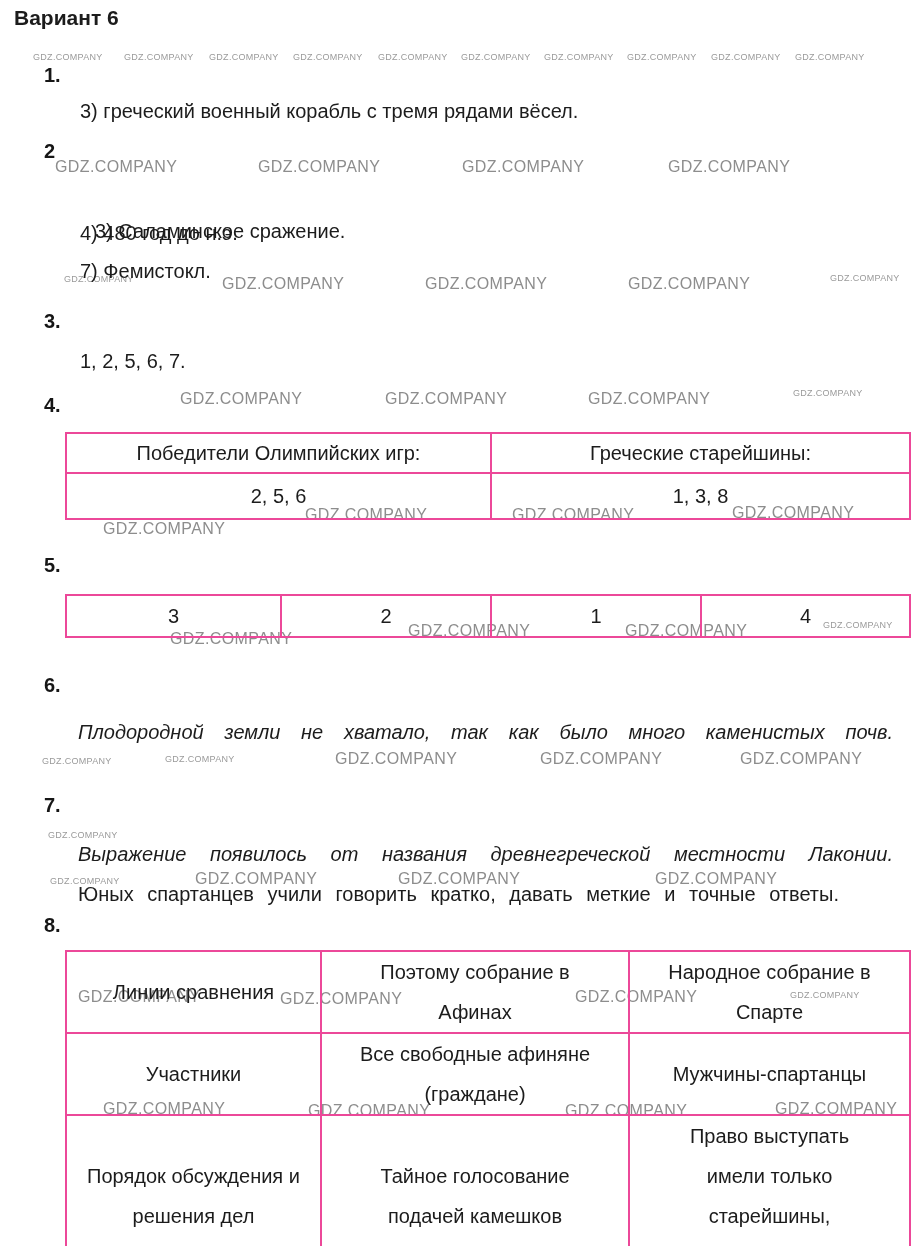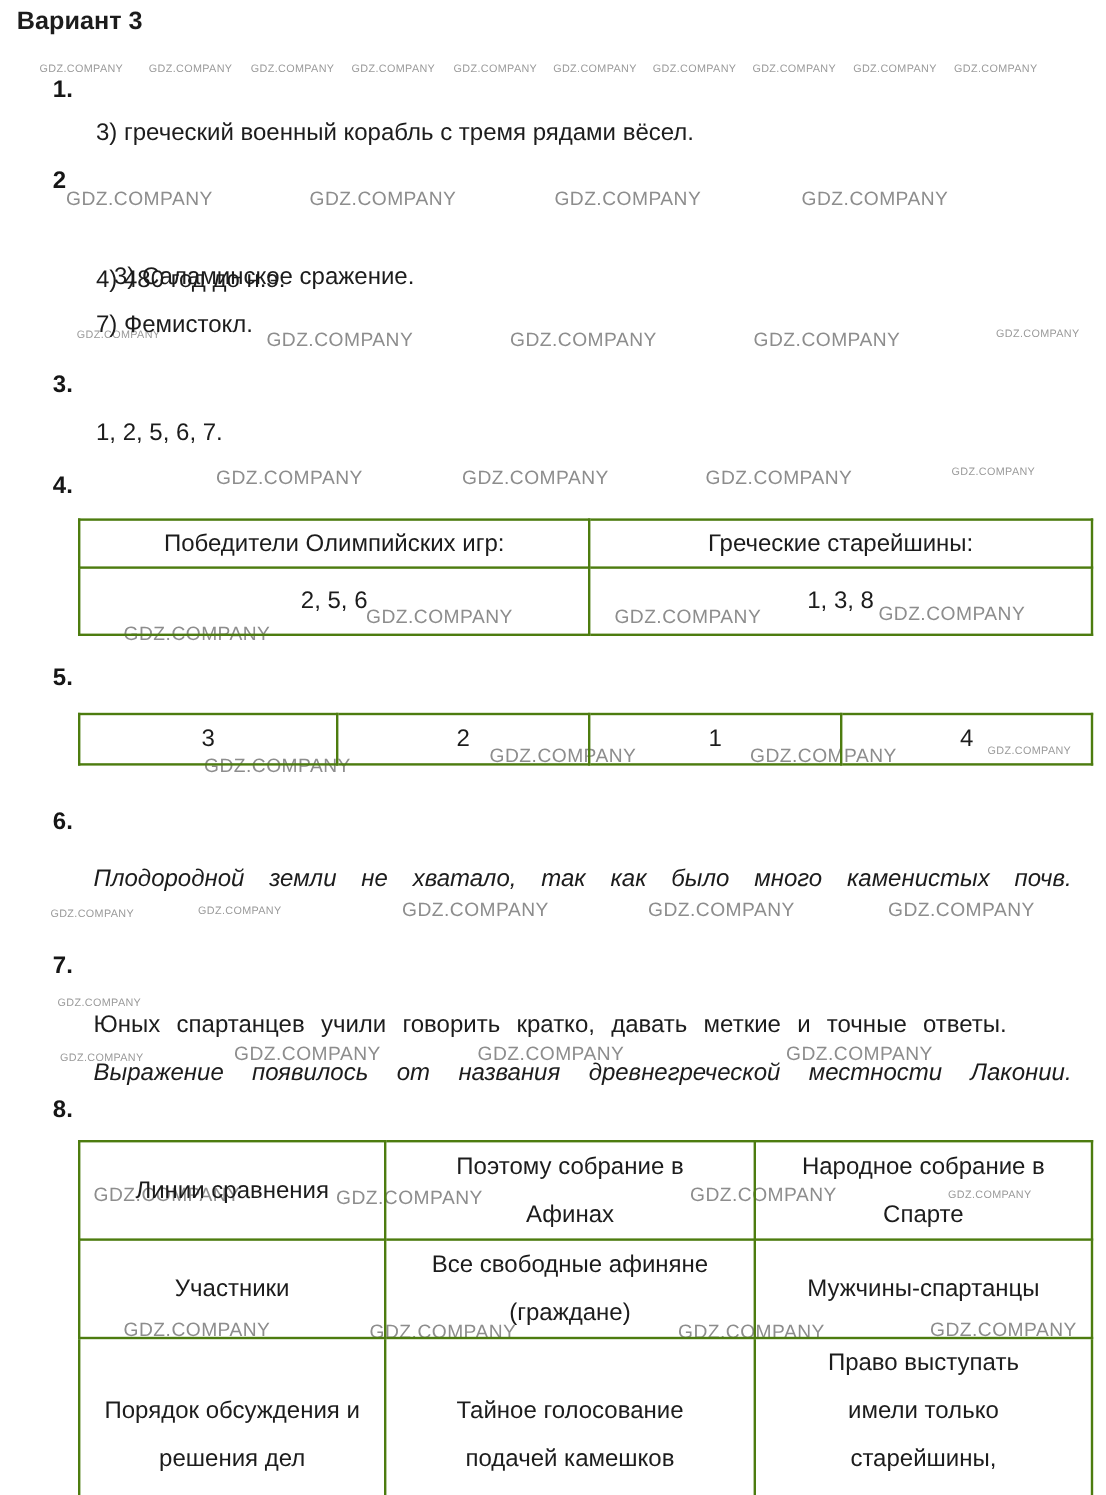--- a/index.html
+++ b/index.html
@@ -17,21 +17,21 @@
   .stretch { text-align:justify; text-align-last:justify;font-style:italic; }
   .spread { word-spacing:8px; }
   
   #wm-layer { position:absolute; inset:0; z-index:1; pointer-events:none;margin-top:12px; }
   .wm { position:absolute; white-space:nowrap; font-family:"Liberation Sans", sans-serif; }
   .wm-md { font-size:16px; color:#8d8d8d; letter-spacing:0.4px; }
   .wm-sm { font-size:9px; color:#9a9a9a; letter-spacing:0.3px; }
   
   table { border-collapse:collapse; table-layout:fixed; background:transparent; }
   td {
-    border:2px solid #4d7c0f; font-size:20px; text-align:center;
+    border:2px solid #ec4899; font-size:20px; text-align:center;
     vertical-align:middle; font-weight:400; line-height:40px;
   }
   .t4 td { line-height:24px; }
   .t8 td { padding:0 15px; }
   .t8 .c2, .t8 .c3 { padding:0 30px; }
 </style>
 </head>
 <body>
 
 <div id="wm-layer">
@@ -81,21 +81,21 @@
     <span class="wm wm-md" style="left: 575px; top: 976px;">GDZ.COMPANY</span>
     <span class="wm wm-sm" style="left: 790px; top: 978px;">GDZ.COMPANY</span>
     <span class="wm wm-md" style="left: 103px; top: 1088px;">GDZ.COMPANY</span>
     <span class="wm wm-md" style="left: 308px; top: 1090px;">GDZ.COMPANY</span>
     <span class="wm wm-md" style="left: 565px; top: 1090px;">GDZ.COMPANY</span>
     <span class="wm wm-md" style="left: 775px; top: 1088px;">GDZ.COMPANY</span>
   </div>
 
 <div class="content">
 
-  <div class="abs" style="left:14px; top:6px; font-weight:700; font-size:21px;">Вариант 3</div>
+  <div class="abs" style="left:14px; top:6px; font-weight:700; font-size:21px;">Вариант 6</div>
 
   <div class="abs num" style="left:44px; top:64px;">1.</div>
   <div class="abs body-line" style="left:80px; top:100px;">3) греческий военный корабль с тремя рядами вёсел.</div>
 
   <div class="abs num" style="left:44px; top:140px;">2</div>
   <div class="abs body-line" style="left:95px; top:184px;margin-top:36px;">3) Саламинское сражение.</div>
   <div class="abs body-line" style="left:80px; top:222px;">4) 480 год до н.э.</div>
   <div class="abs body-line" style="left:80px; top:260px;">7) Фемистокл.</div>
 
   <div class="abs num" style="left:44px; top:310px;">3.</div>
@@ -105,21 +105,21 @@
   <table class="abs t4" style="left:65px; top:432px; width:846px;">
     <colgroup>
         <col style="width:425px">
         <col>
       </colgroup>
     <tbody>
         <tr style="height:40px;">
       <td>Победители Олимпийских игр:</td>
       <td>Греческие старейшины:</td>
     </tr>
-    <tr style="height:56px;">
+    <tr style="height:46px;">
       <td>2, 5, 6</td>
       <td>1, 3, 8</td>
     </tr>
   </tbody>
     </table>
 
   <div class="abs num" style="left:44px; top:554px;">5.</div>
   <table class="abs" style="left:65px; top:594px; width:846px;">
     <colgroup>
         <col style="width:215px">
@@ -137,22 +137,22 @@
   </tbody>
     </table>
 
   <div class="abs num" style="left:44px; top:674px;">6.</div>
   <div class="abs para" style="left:78px; top:712px;">
     <span class="pline stretch">Плодородной земли не хватало, так как было много каменистых почв.</span>
   </div>
 
   <div class="abs num" style="left:44px; top:794px;">7.</div>
   <div class="abs para" style="left:78px; top:834px;">
+    <span class="pline stretch">Выражение появилось от названия древнегреческой местности Лаконии.</span>
     <span class="pline spread">Юных спартанцев учили говорить кратко, давать меткие и точные ответы.</span>
-    <span class="pline stretch">Выражение появилось от названия древнегреческой местности Лаконии.</span>
   </div>
 
   <div class="abs num" style="left:44px; top:914px;">8.</div>
   <table class="abs t8" style="left:65px; top:950px; width:846px;">
     <colgroup>
         <col style="width:255px">
         <col style="width:308px">
         <col>
       </colgroup>
     <tbody>

